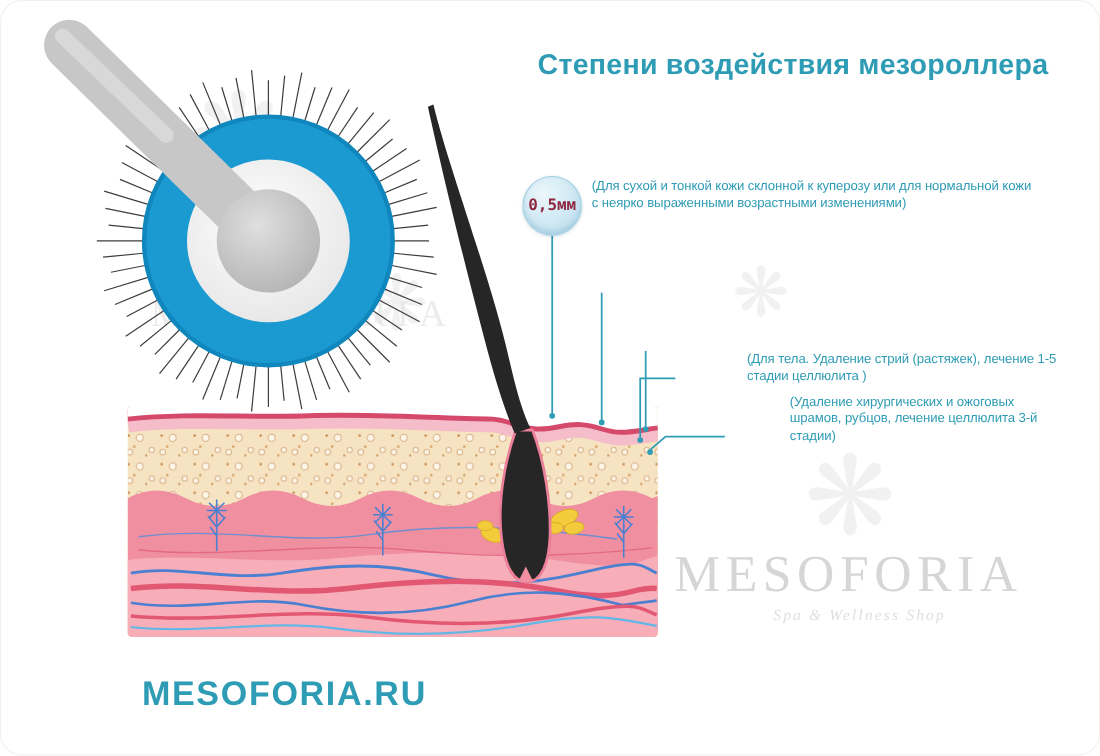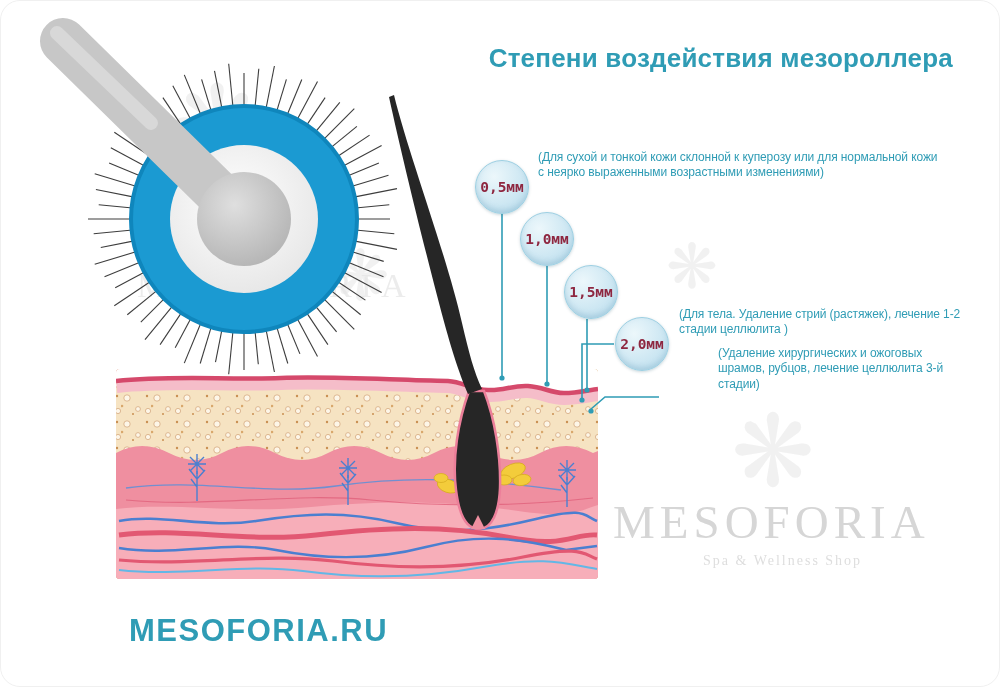--- a/index.html
+++ b/index.html
@@ -16,33 +16,33 @@
            background: radial-gradient(circle at 35% 30%, #ecf7fb 0%, #cfe8f3 55%, #b6dbec 100%);
            border:1px solid #9ccfe2;
            box-shadow: 0 1px 3px rgba(40,90,110,.25), inset 0 -3px 5px rgba(120,170,195,.35);
            display:flex; align-items:center; justify-content:center;
            font-family:"DejaVu Sans Mono", monospace; font-weight:bold; font-size:14.5px;
            color:var(--badge-text,#8e2740); z-index:2; }
   .b0{left:474px;top:159px} .b1{left:519px;top:211px} .b2{left:563px;top:264px}
   .b3{left:614px;top:316px} .b4{left:658px;top:367px;width:57px;height:57px}
 
   .desc { position:absolute; color:var(--accent,#2f9cb5); font-size:12px; line-height:1.28;
-          letter-spacing:-.1px; z-index:2; }
+          letter-spacing:-.1px; z-index:2;margin-top:12px; }
   .d0{left:537px;top:149px;width:405px}
   .d1{left:589px;top:204px;width:365px}
   .d2{left:636px;top:256px;width:332px}
   .d3{left:678px;top:306px;width:300px}
   .d4{left:717px;top:345px;width:240px}
 
   .site { position:absolute; left:128px; top:612px; font-size:31px; font-weight:bold;
           letter-spacing:1.5px; color:var(--accent,#2f9cb5); z-index:2;text-align:right; }
 
   .wm { position:absolute; font-family:"Liberation Serif", serif; z-index:0; white-space:nowrap; }
   .wm-right { left:612px; top:494px; font-size:47px; letter-spacing:5px; color:#d6d6d6; }
-  .wm-sub   { left:702px; top:552px; font-size:14px; letter-spacing:2px; color:#dedede; }
+  .wm-sub   { left:702px; top:552px; font-size:14px; font-style:italic; letter-spacing:2px; color:#dedede; }
   .wm-left  { left:136px; top:266px; font-size:34px; letter-spacing:9px; color:#ececec; }
 
   .ornament { position:absolute; color:#e6e6e6; z-index:0; opacity:.55; line-height:1; }
   .o1{left:170px;top:70px;font-size:110px;}
   .o2{left:330px;top:240px;font-size:70px;}
   .o3{left:665px;top:235px;font-size:62px;}
   .o4{left:730px;top:400px;font-size:100px;}
 </style>
 </head>
 <body>
@@ -213,22 +213,19 @@
       <circle cx="546" cy="383" r="2.6"></circle>
       <circle cx="586" cy="389" r="2.6"></circle>
       <circle cx="581" cy="399" r="2.6"></circle>
       <circle cx="590" cy="410" r="2.6"></circle>
     </g>
   </svg>
 
   <div class="title">Степени воздействия мезороллера</div>
 
   <div class="badge b0">0,5мм</div>
-  <div class="badge b1">1,0мм</div>
-  <div class="badge b2">1,5мм</div>
-  <div class="badge b3">2,0мм</div>
 
   <div class="desc d0">(Для сухой и тонкой кожи склонной к куперозу или для нормальной кожи с  неярко выраженными возрастными изменениями)</div>
-  <div class="desc d3">(Для тела. Удаление стрий (растяжек), лечение 1-2 стадии  целлюлита )</div>
+  <div class="desc d3">(Для тела. Удаление стрий (растяжек), лечение 1-5 стадии  целлюлита )</div>
   <div class="desc d4">(Удаление хирургических и ожоговых шрамов, рубцов, лечение целлюлита 3-й стадии)</div>
 
   <div class="site">MESOFORIA.RU</div>
 </div>
 
 </body></html>

